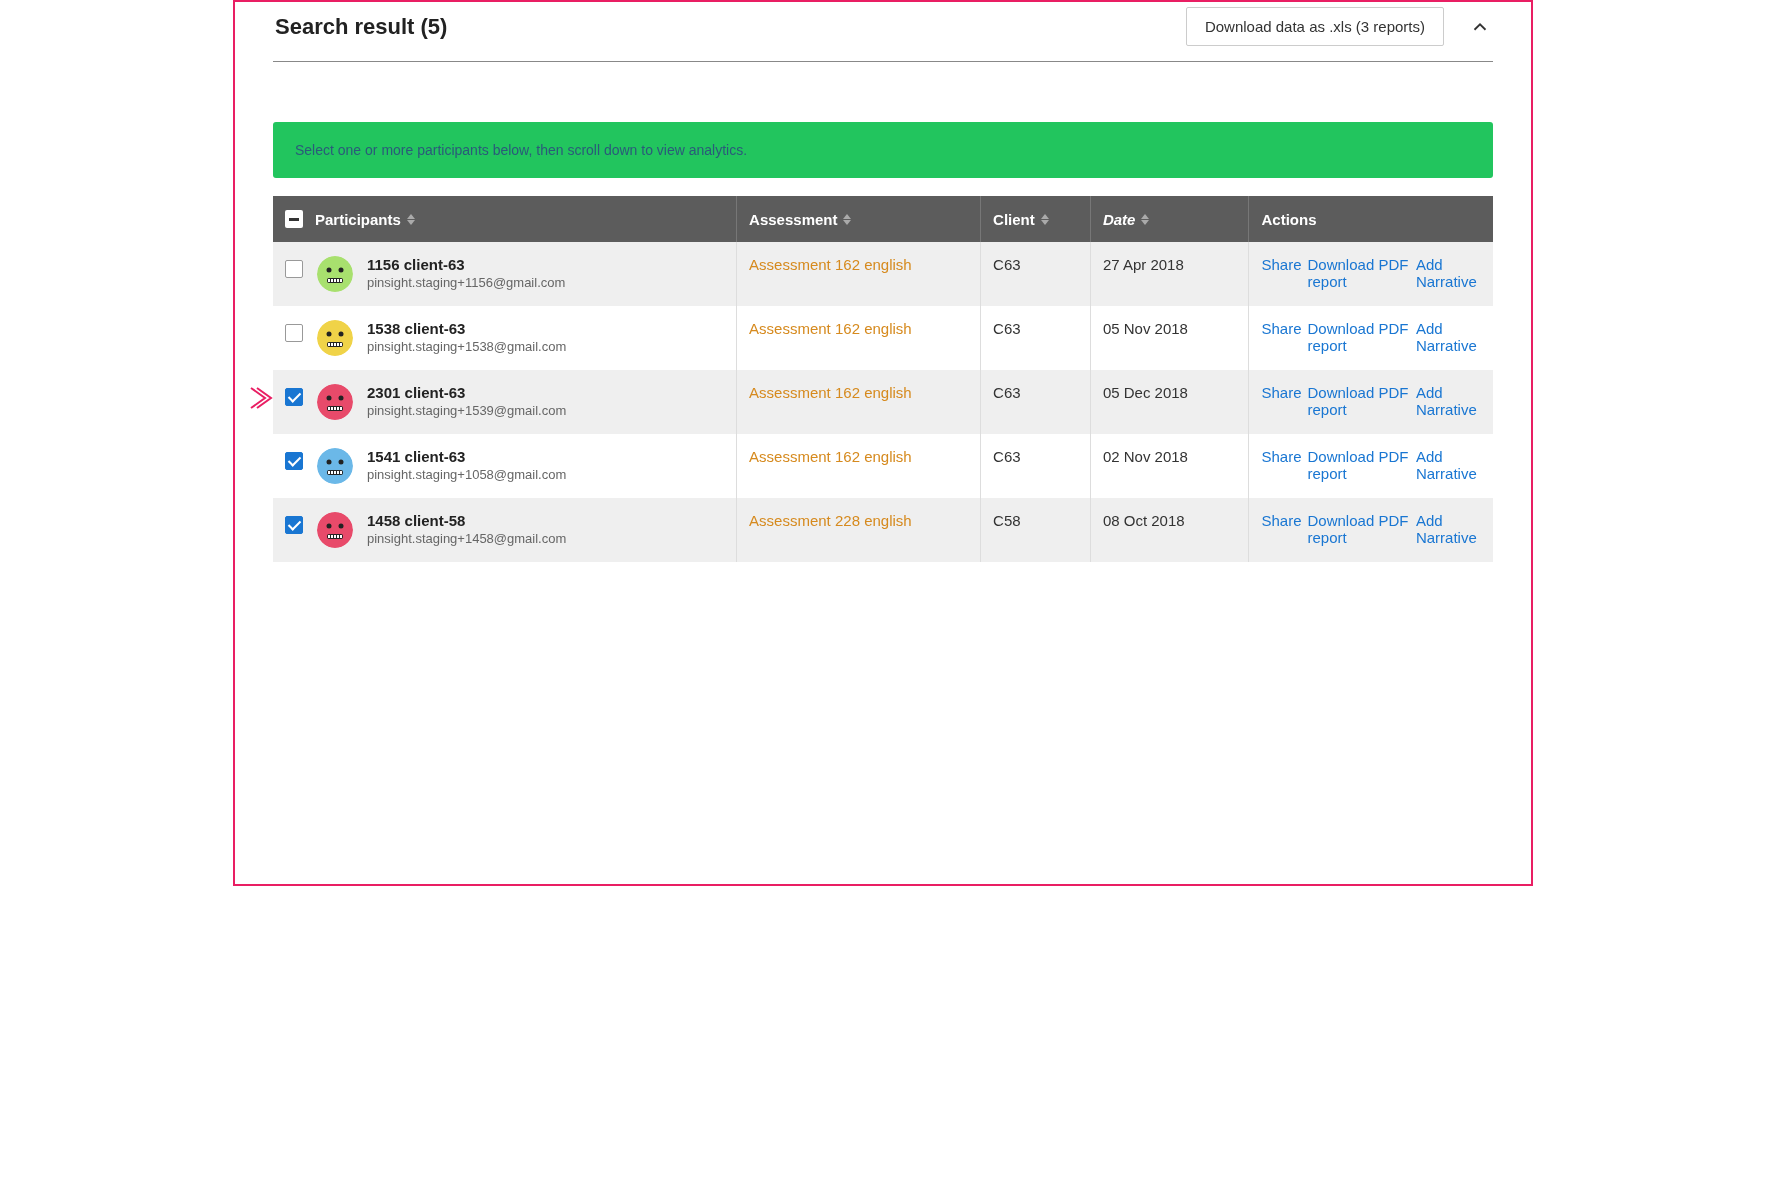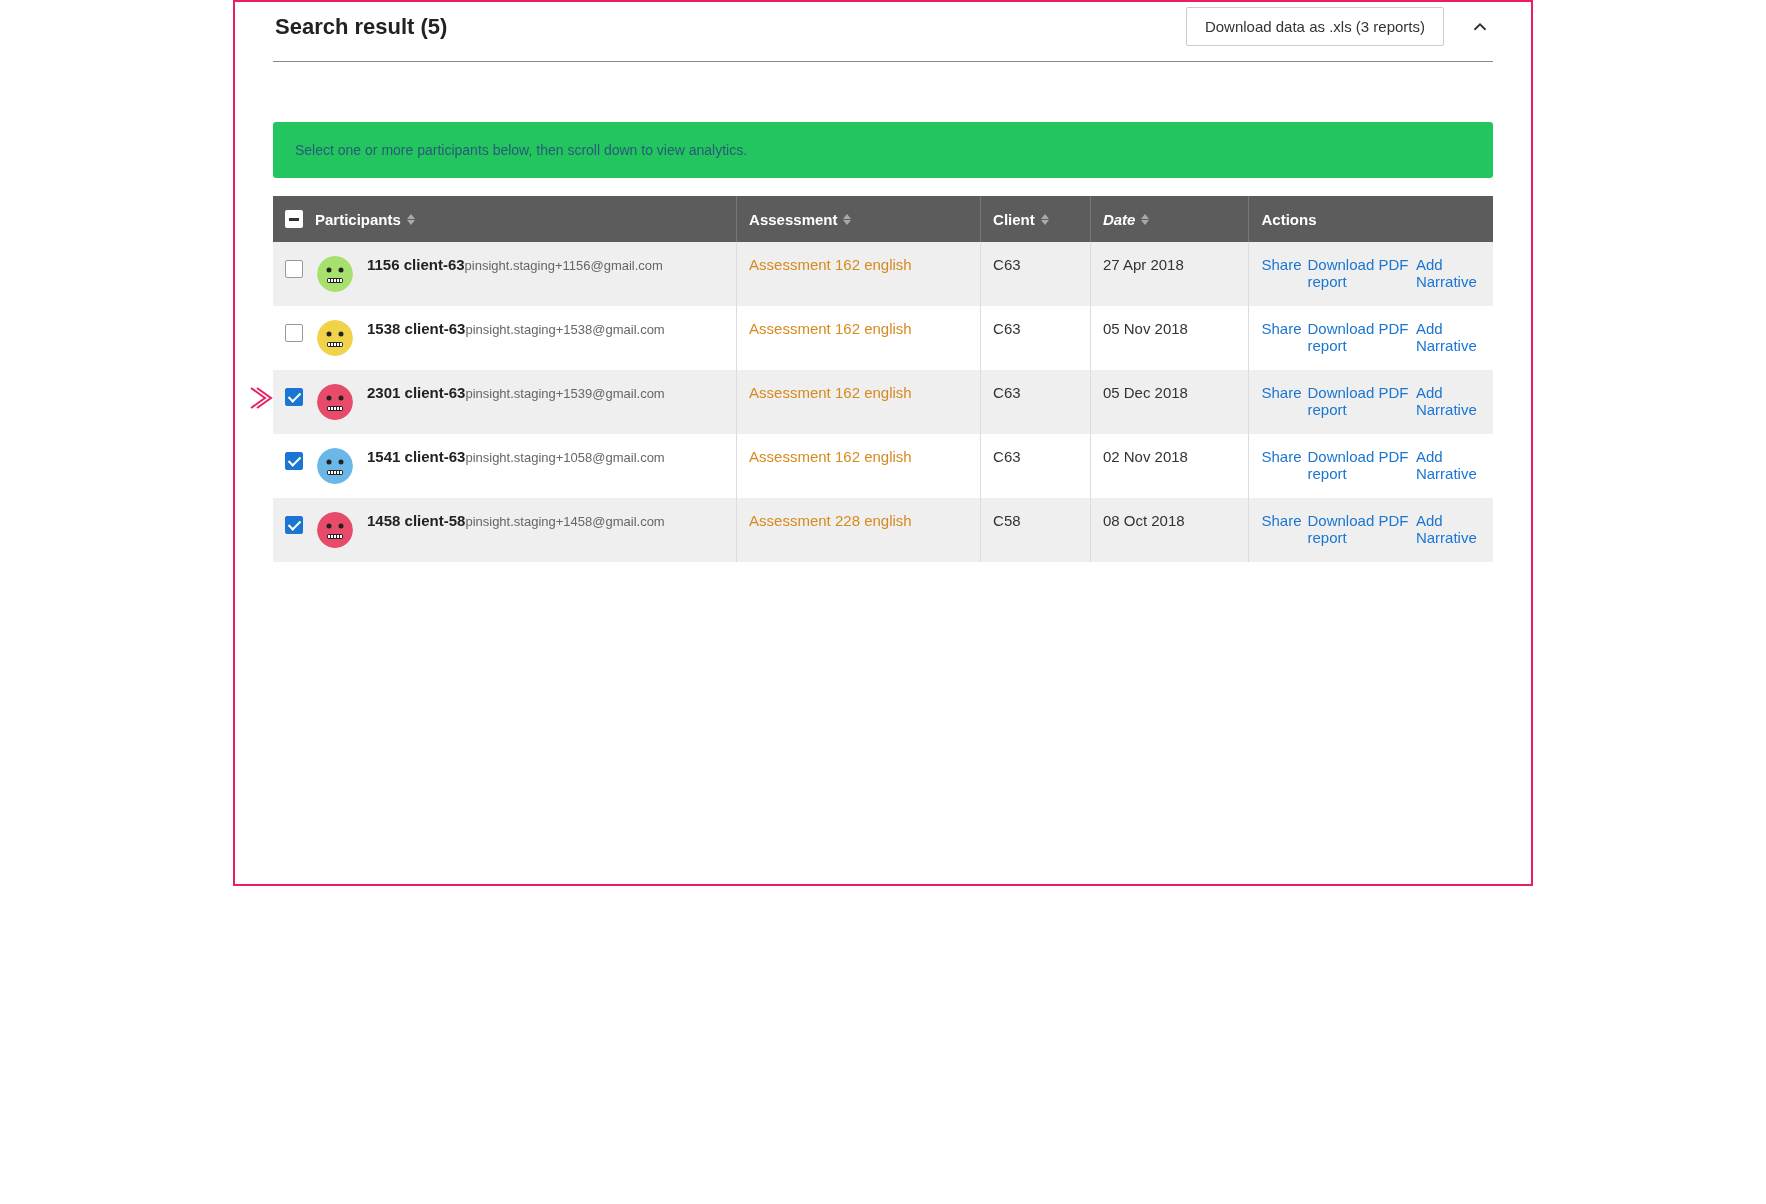--- a/index.html
+++ b/index.html
@@ -151,21 +151,21 @@
     .avatar {
       width: 36px; height: 36px;
       border-radius: 50%;
       flex-shrink: 0;
       display: inline-flex;
       align-items: center;
       justify-content: center;
       overflow: hidden;
     }
     .avatar svg { width: 36px; height: 36px; }
-    .participant-info { display: flex; flex-direction: row; }
+    .participant-info { display: flex; flex-direction: column; }
     .participant-name {
       font-weight: 600;
       color: #222;
       font-size: 15px;
     }
     .participant-email {
       color: #666;
       font-size: 13px;
       margin-top: 2px;
     }

